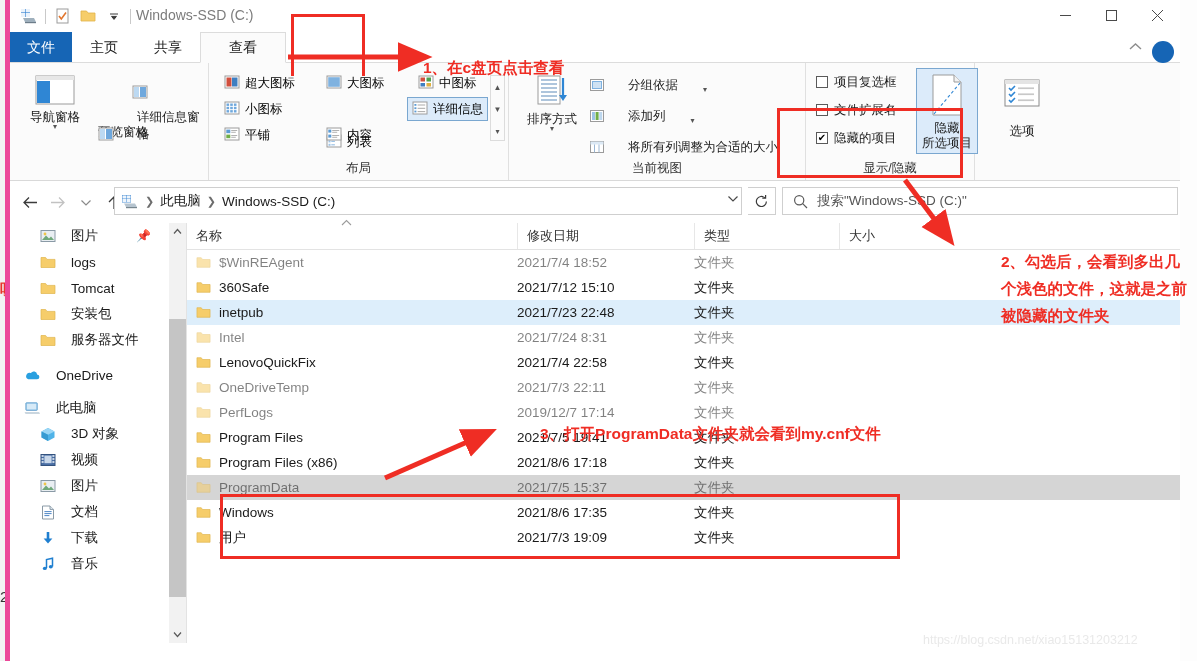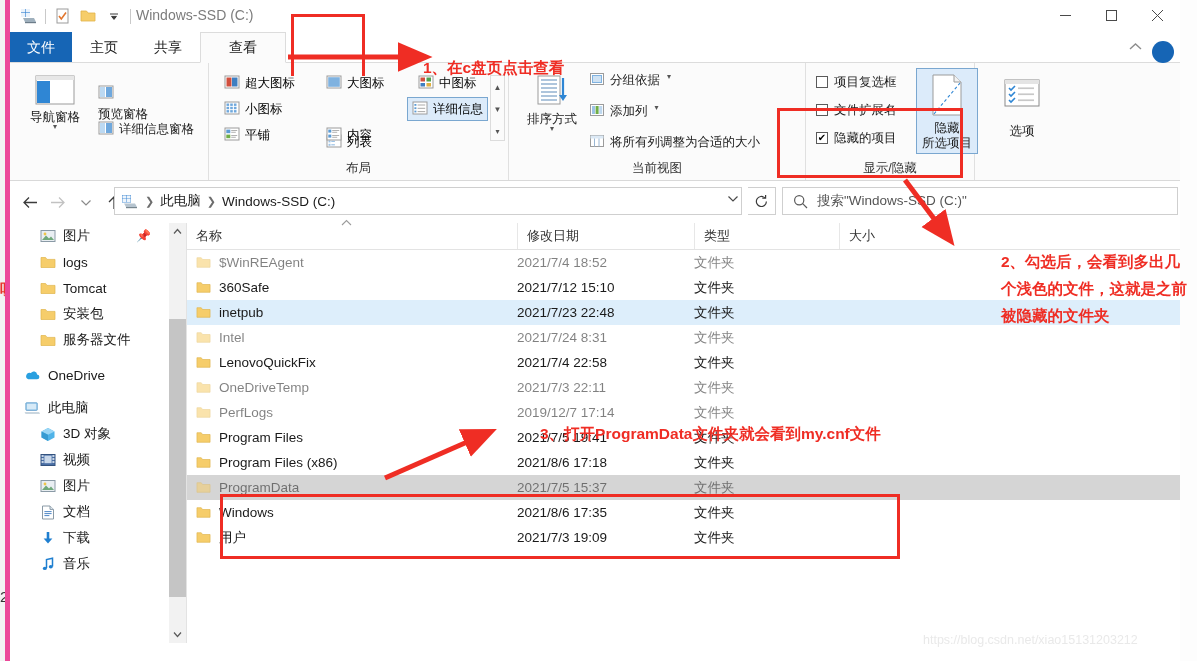--- a/index.html
+++ b/index.html
@@ -48,21 +48,21 @@
   
   #ribbon{position:relative;height:117px;background:#fbfbfb;border-bottom:1px solid #d9d9d9;}
   .rgroup{position:absolute;top:0;height:117px;border-right:1px solid #e0e0e0;box-sizing:border-box;}
   .rgroup-label{position:absolute;bottom:3px;width:100%;text-align:center;font-size:12.5px;color:#333;}
 
   .bigbtn{position:absolute;display:flex;flex-direction:column;align-items:center;width:78px;}
   .bigbtn .glyph{margin-top:6px;}
   .bigbtn .cap{font-size:12.5px;color:#1a1a1a;text-align:right;line-height:14px;margin-top:2px;}
   .bigbtn .caret{font-size:8px;color:#555;line-height:6px;}
 
-  .smallrow{position:absolute;display:flex;align-items:flex-start;gap:5px;font-size:12.5px;color:#1a1a1a;height:22px;}
+  .smallrow{position:absolute;display:flex;align-items:flex-end;gap:23px;font-size:12.5px;color:#1a1a1a;height:22px;}
   .smallrow .mi{width:16px;height:16px;flex:0 0 16px;}
   .ddcaret{font-size:8px;color:#555;margin-left:2px;}
 
   .chkrow{position:absolute;display:flex;align-items:center;gap:6px;font-size:12.5px;color:#1a1a1a;height:22px;}
   .cbx{width:12px;height:12px;border:1px solid #5a5a5a;background:#fff;display:flex;align-items:center;justify-content:center;font-size:10px;line-height:10px;color:#000;box-sizing:border-box;}
 
   .viewbtn{position:absolute;display:flex;align-items:center;gap:5px;font-size:12.5px;height:24px;padding:0 4px;box-sizing:border-box;}
   .viewbtn.sel{border:1px solid #7aa7d0;background:#dcebfa;}
 
   .spinner{position:absolute;width:15px;height:66px;border:1px solid #dcdcdc;background:#fbfbfb;box-sizing:border-box;}
@@ -80,21 +80,21 @@
   .crumb{font-size:13.5px;color:#1a1a1a;}
   .crumb-sep{color:#6d6d6d;margin:0 6px;font-size:11px;}
   #addr-dd{position:absolute;left:717px;top:12px;color:#4a4a4a;font-size:11px;}
   #refresh-btn{position:absolute;left:738px;top:6px;width:28px;height:28px;border:1px solid #cfcfcf;border-left:none;background:#fff;box-sizing:border-box;display:flex;align-items:center;justify-content:center;color:#3b3b3b;font-size:14px;}
   #search-box{position:absolute;left:772px;top:6px;width:396px;height:28px;border:1px solid #cfcfcf;background:#fff;box-sizing:border-box;display:flex;align-items:center;gap:9px;padding-left:10px;}
   #search-box .ph{font-size:13.5px;color:#555;}
 
   
   #content{position:relative;height:unset;}
   #nav-pane{position:absolute;left:0;top:0;width:159px;height:420px;background:#fff;overflow:hidden;}
-  .nav-item{display:flex;align-items:center;height:26px;padding-left:14px;font-size:13.5px;color:#1a1a1a;gap:7px;white-space:nowrap;}
+  .nav-item{display:flex;align-items:center;height:26px;padding-left:14px;font-size:13.5px;color:#1a1a1a;gap:15px;white-space:nowrap;}
   .nav-item .ni{width:17px;height:17px;flex:0 0 17px;display:flex;align-items:center;justify-content:center;}
   .nav-item.indent{padding-left:29px;}
   .pin{margin-left:auto;margin-right:18px;color:#8a8a8a;font-size:12px;}
   #nav-scroll{position:absolute;left:159px;top:0;width:17px;height:420px;background:#f2f2f2;}
   #nav-scroll .arrow{height:17px;display:flex;align-items:center;justify-content:center;font-size:9px;color:#5a5a5a;}
   #nav-thumb{position:absolute;left:0;top:96px;width:17px;height:278px;background:#c5c5c5;}
   #pane-splitter{position:absolute;left:176px;top:0;width:1px;height:420px;background:#e3e3e3;}
 
   
   #file-pane{position:absolute;left:177px;top:0;right:0;height:420px;background:#fff;}

